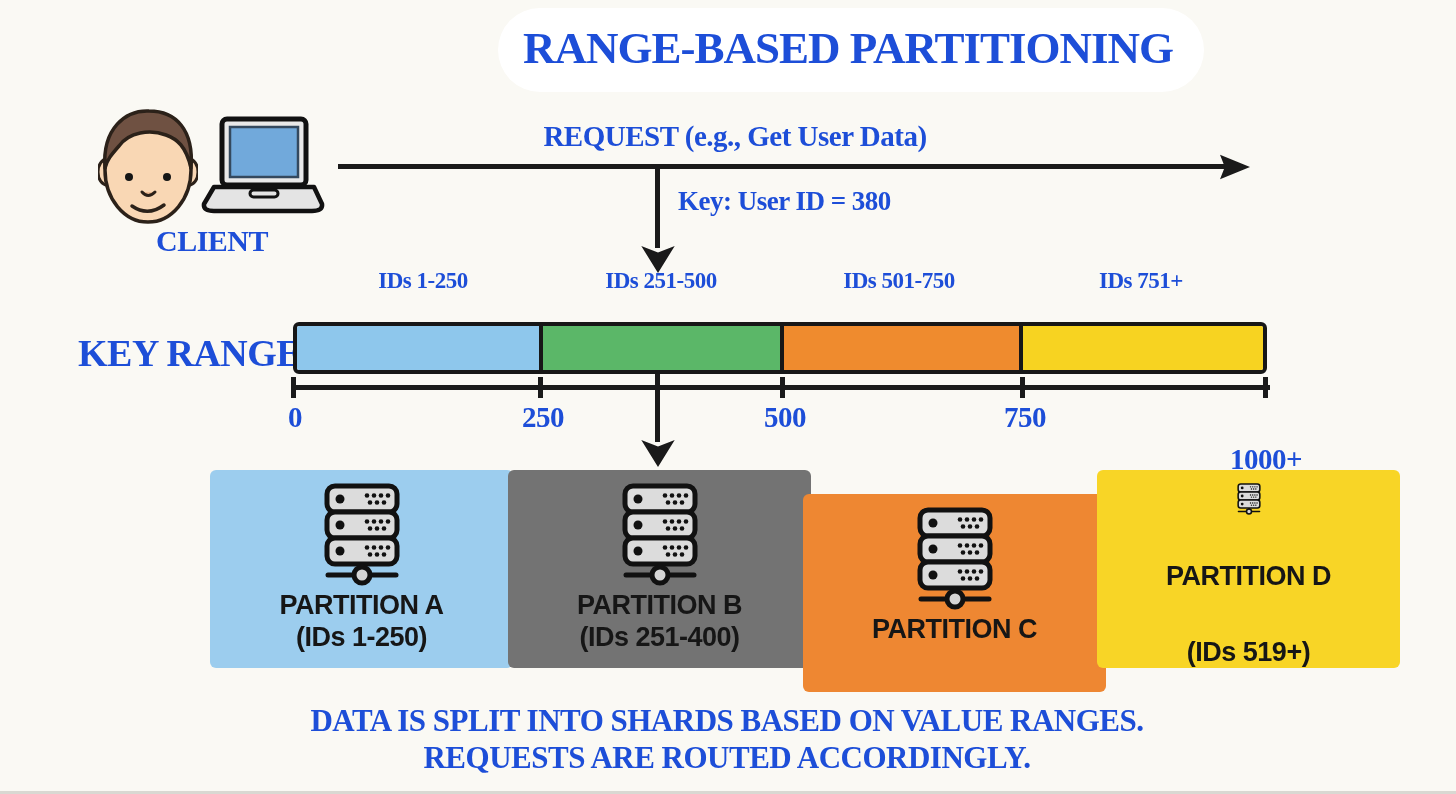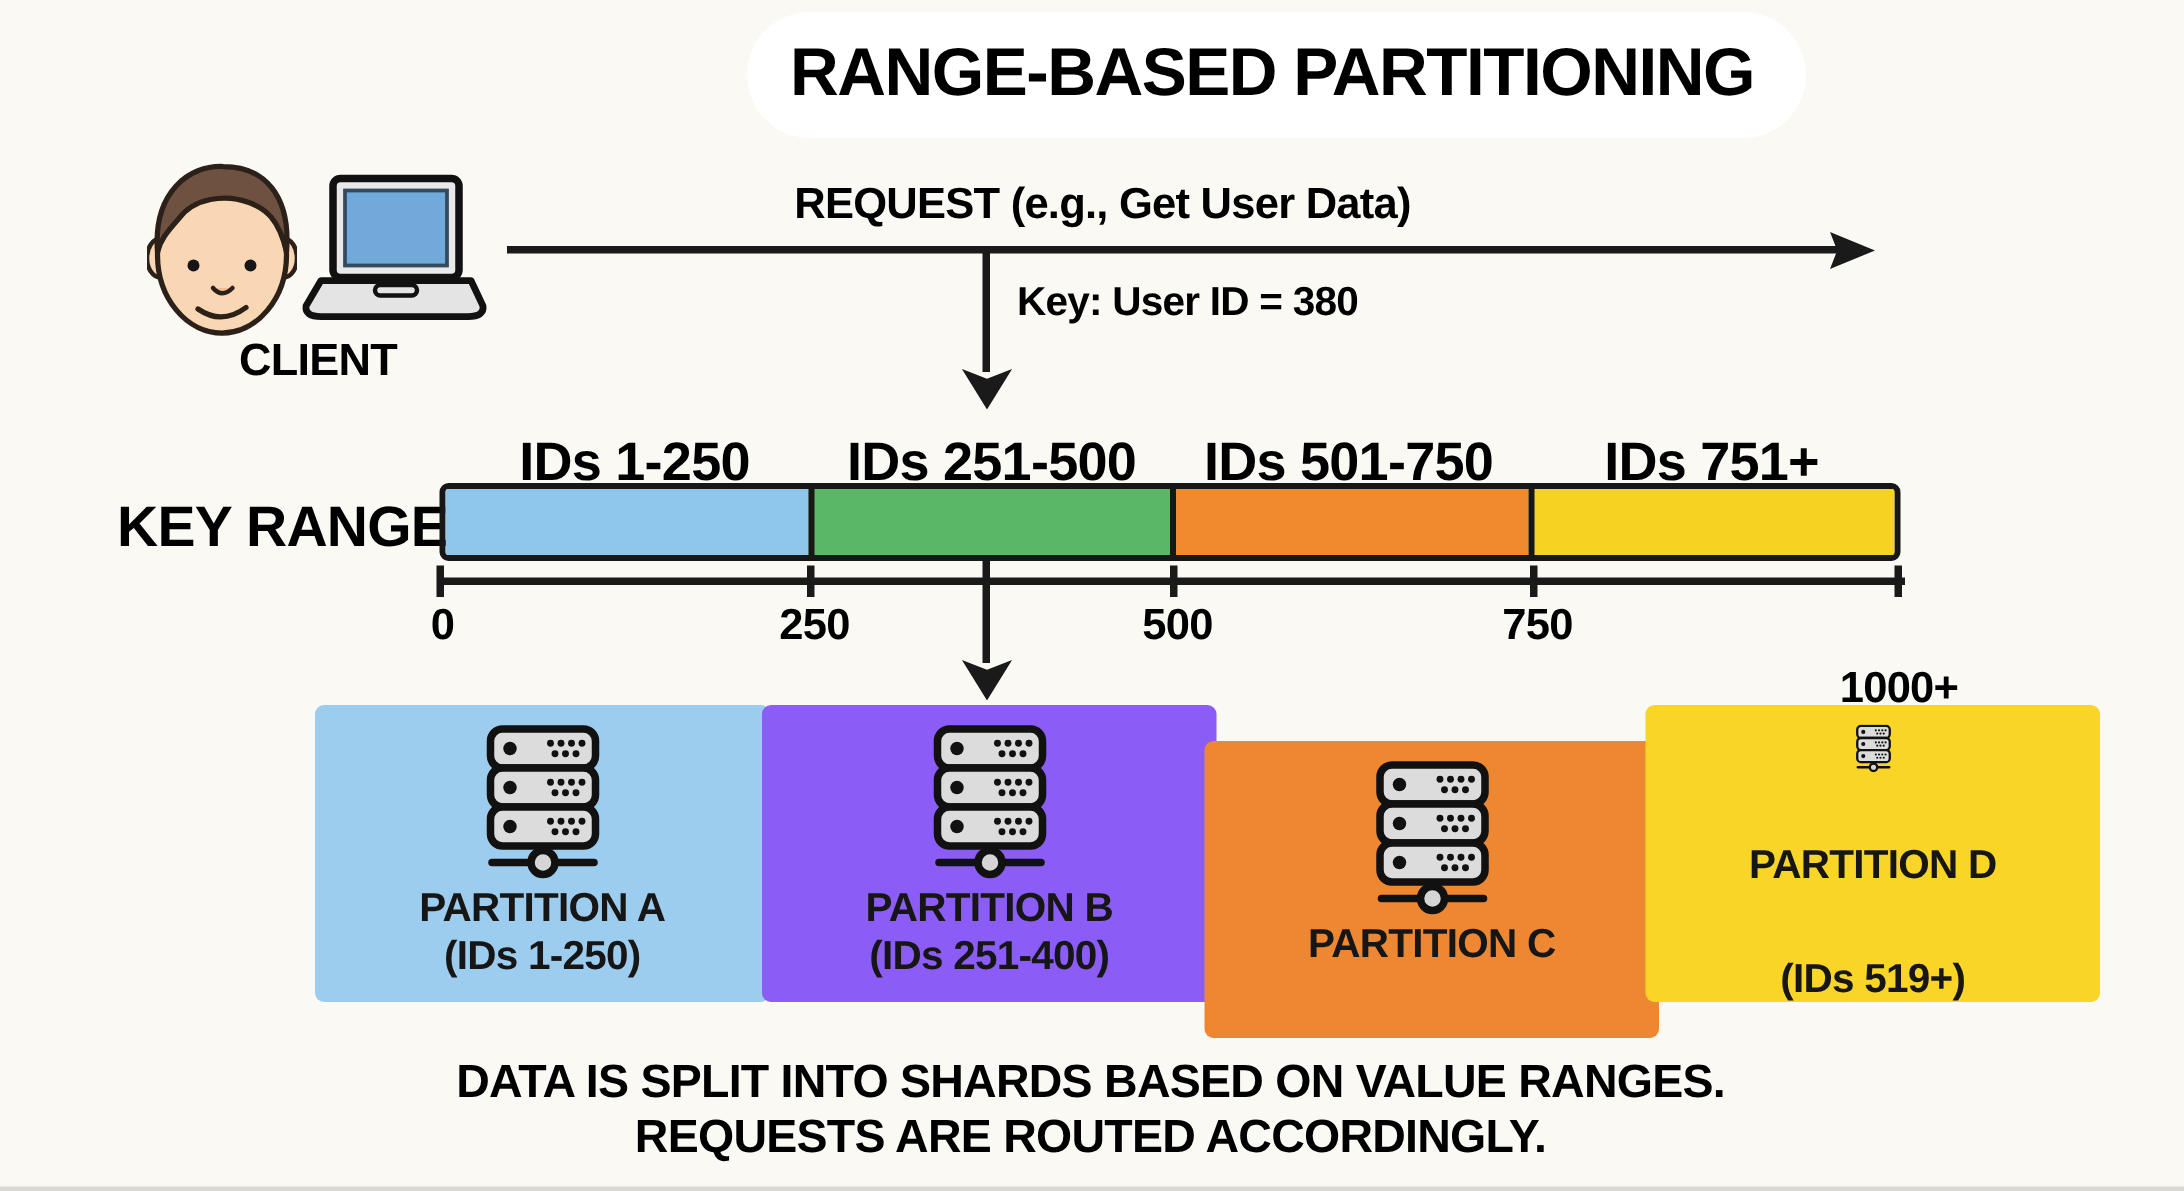--- a/index.html
+++ b/index.html
@@ -7,21 +7,21 @@
     position:relative;
     width:1456px;height:794px;
     background:#faf9f4;
     font-family:"Liberation Sans","DejaVu Sans",sans-serif;
     color:#161616;
     overflow:hidden;
     border-bottom:3px solid #d9d8d2;
     box-sizing:border-box;
   }
   .abs{position:absolute;}
-  .txt{font-weight:bold;letter-spacing:-0.5px;white-space:nowrap;color:#000000;}
+  .txt{font-weight:bold;letter-spacing:-0.5px;white-space:nowrap;color:#1d4ed8;font-family:Liberation Serif, serif;}
   .center{transform:translateX(-50%);}
 
   
   .title-blob{left:498px;top:8px;width:706px;height:84px;background:#ffffff;border-radius:42px;}
   .title{left:848px;top:22px;font-size:45px;letter-spacing:-1px;}
 
   
   .hline{background:#1a1a1a;height:5px;}
   .vline{background:#1a1a1a;width:5px;}
   .arrow-right{
@@ -34,21 +34,21 @@
   }
 
   
   .range-bar{
     left:293px;top:322px;width:974px;height:52px;
     border:4px solid #171717;border-radius:6px;
     display:flex;box-sizing:border-box;overflow:hidden;
   }
   .range-seg{height:100%;}
   .range-seg + .range-seg{border-left:4px solid #171717;box-sizing:border-box;}
-  .seg-label{top:287px;font-size:36px;}
+  .seg-label{top:268px;font-size:23px;}
 
   
   .axis-line{left:293px;top:385px;width:977px;height:5px;background:#1a1a1a;}
   .tick{top:377px;width:5px;height:21px;background:#1a1a1a;}
   .tick-label{top:401px;font-size:29px;}
 
   
   .partition{
     top:470px;width:303px;height:198px;border-radius:6px;
     display:flex;flex-direction:column;align-items:center;
@@ -157,21 +157,21 @@
         <circle cx="66" cy="71.5" r="2.3"></circle>
           <circle cx="73" cy="71.5" r="2.3"></circle>
           <circle cx="80" cy="71.5" r="2.3"></circle>
       </g>
       <circle cx="58" cy="92" r="8" fill="#d5d5d5" stroke="#111" stroke-width="5"></circle>
     </svg>
     <div class="p-label">PARTITION A</div>
     <div class="p-label" style="margin-top:0;">(IDs 1-250)</div>
   </div>
 
-  <div class="abs partition" style="left: 508px; background-color: #8b5cf6;">
+  <div class="abs partition" style="left: 508px; background-color: #737373;">
     <svg class="srv" width="116" height="104" viewBox="0 0 116 104">
       <line x1="24" y1="92" x2="92" y2="92" stroke="#111" stroke-width="5" stroke-linecap="round"></line>
       <line x1="58" y1="76" x2="58" y2="88" stroke="#111" stroke-width="5"></line>
       <rect x="23" y="3" width="70" height="26" rx="8" fill="#dcdcdc" stroke="#111" stroke-width="5"></rect>
       <rect x="23" y="29" width="70" height="26" rx="8" fill="#dcdcdc" stroke="#111" stroke-width="5"></rect>
       <rect x="23" y="55" width="70" height="26" rx="8" fill="#dcdcdc" stroke="#111" stroke-width="5"></rect>
       <circle cx="36" cy="16" r="4.5" fill="#111"></circle>
         <circle cx="36" cy="42" r="4.5" fill="#111"></circle>
         <circle cx="36" cy="68" r="4.5" fill="#111"></circle>
       <g fill="#111">

